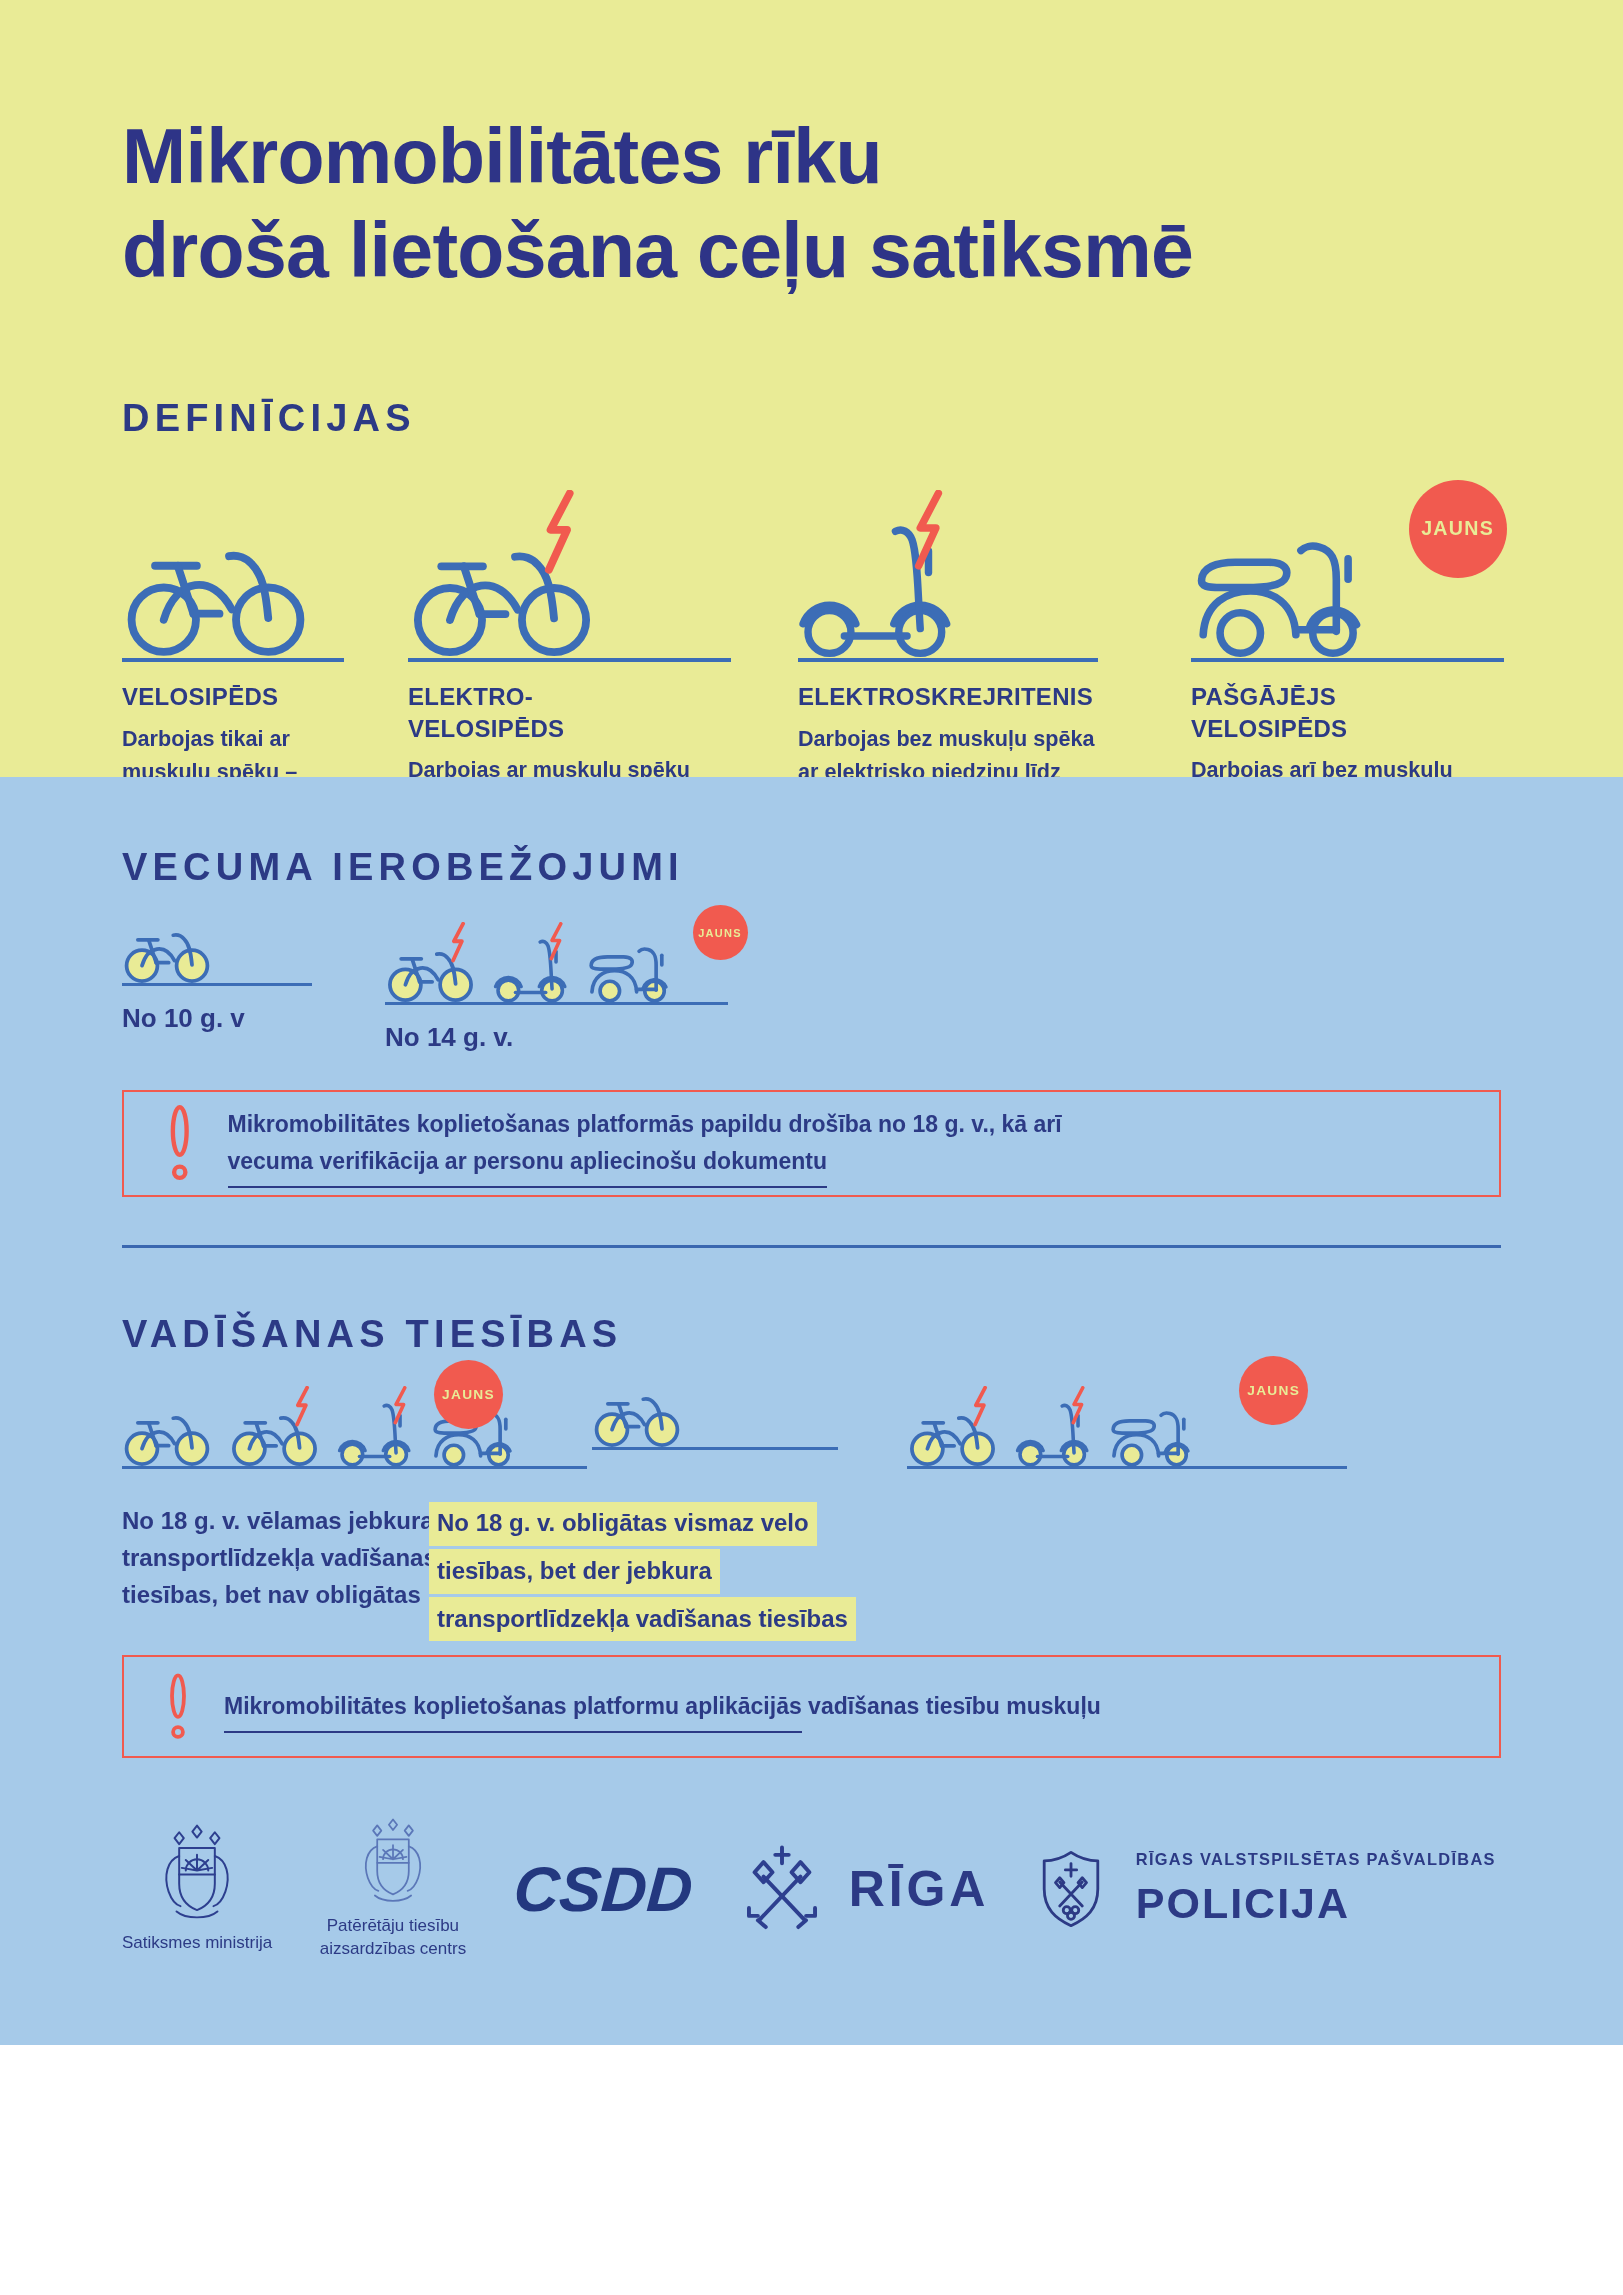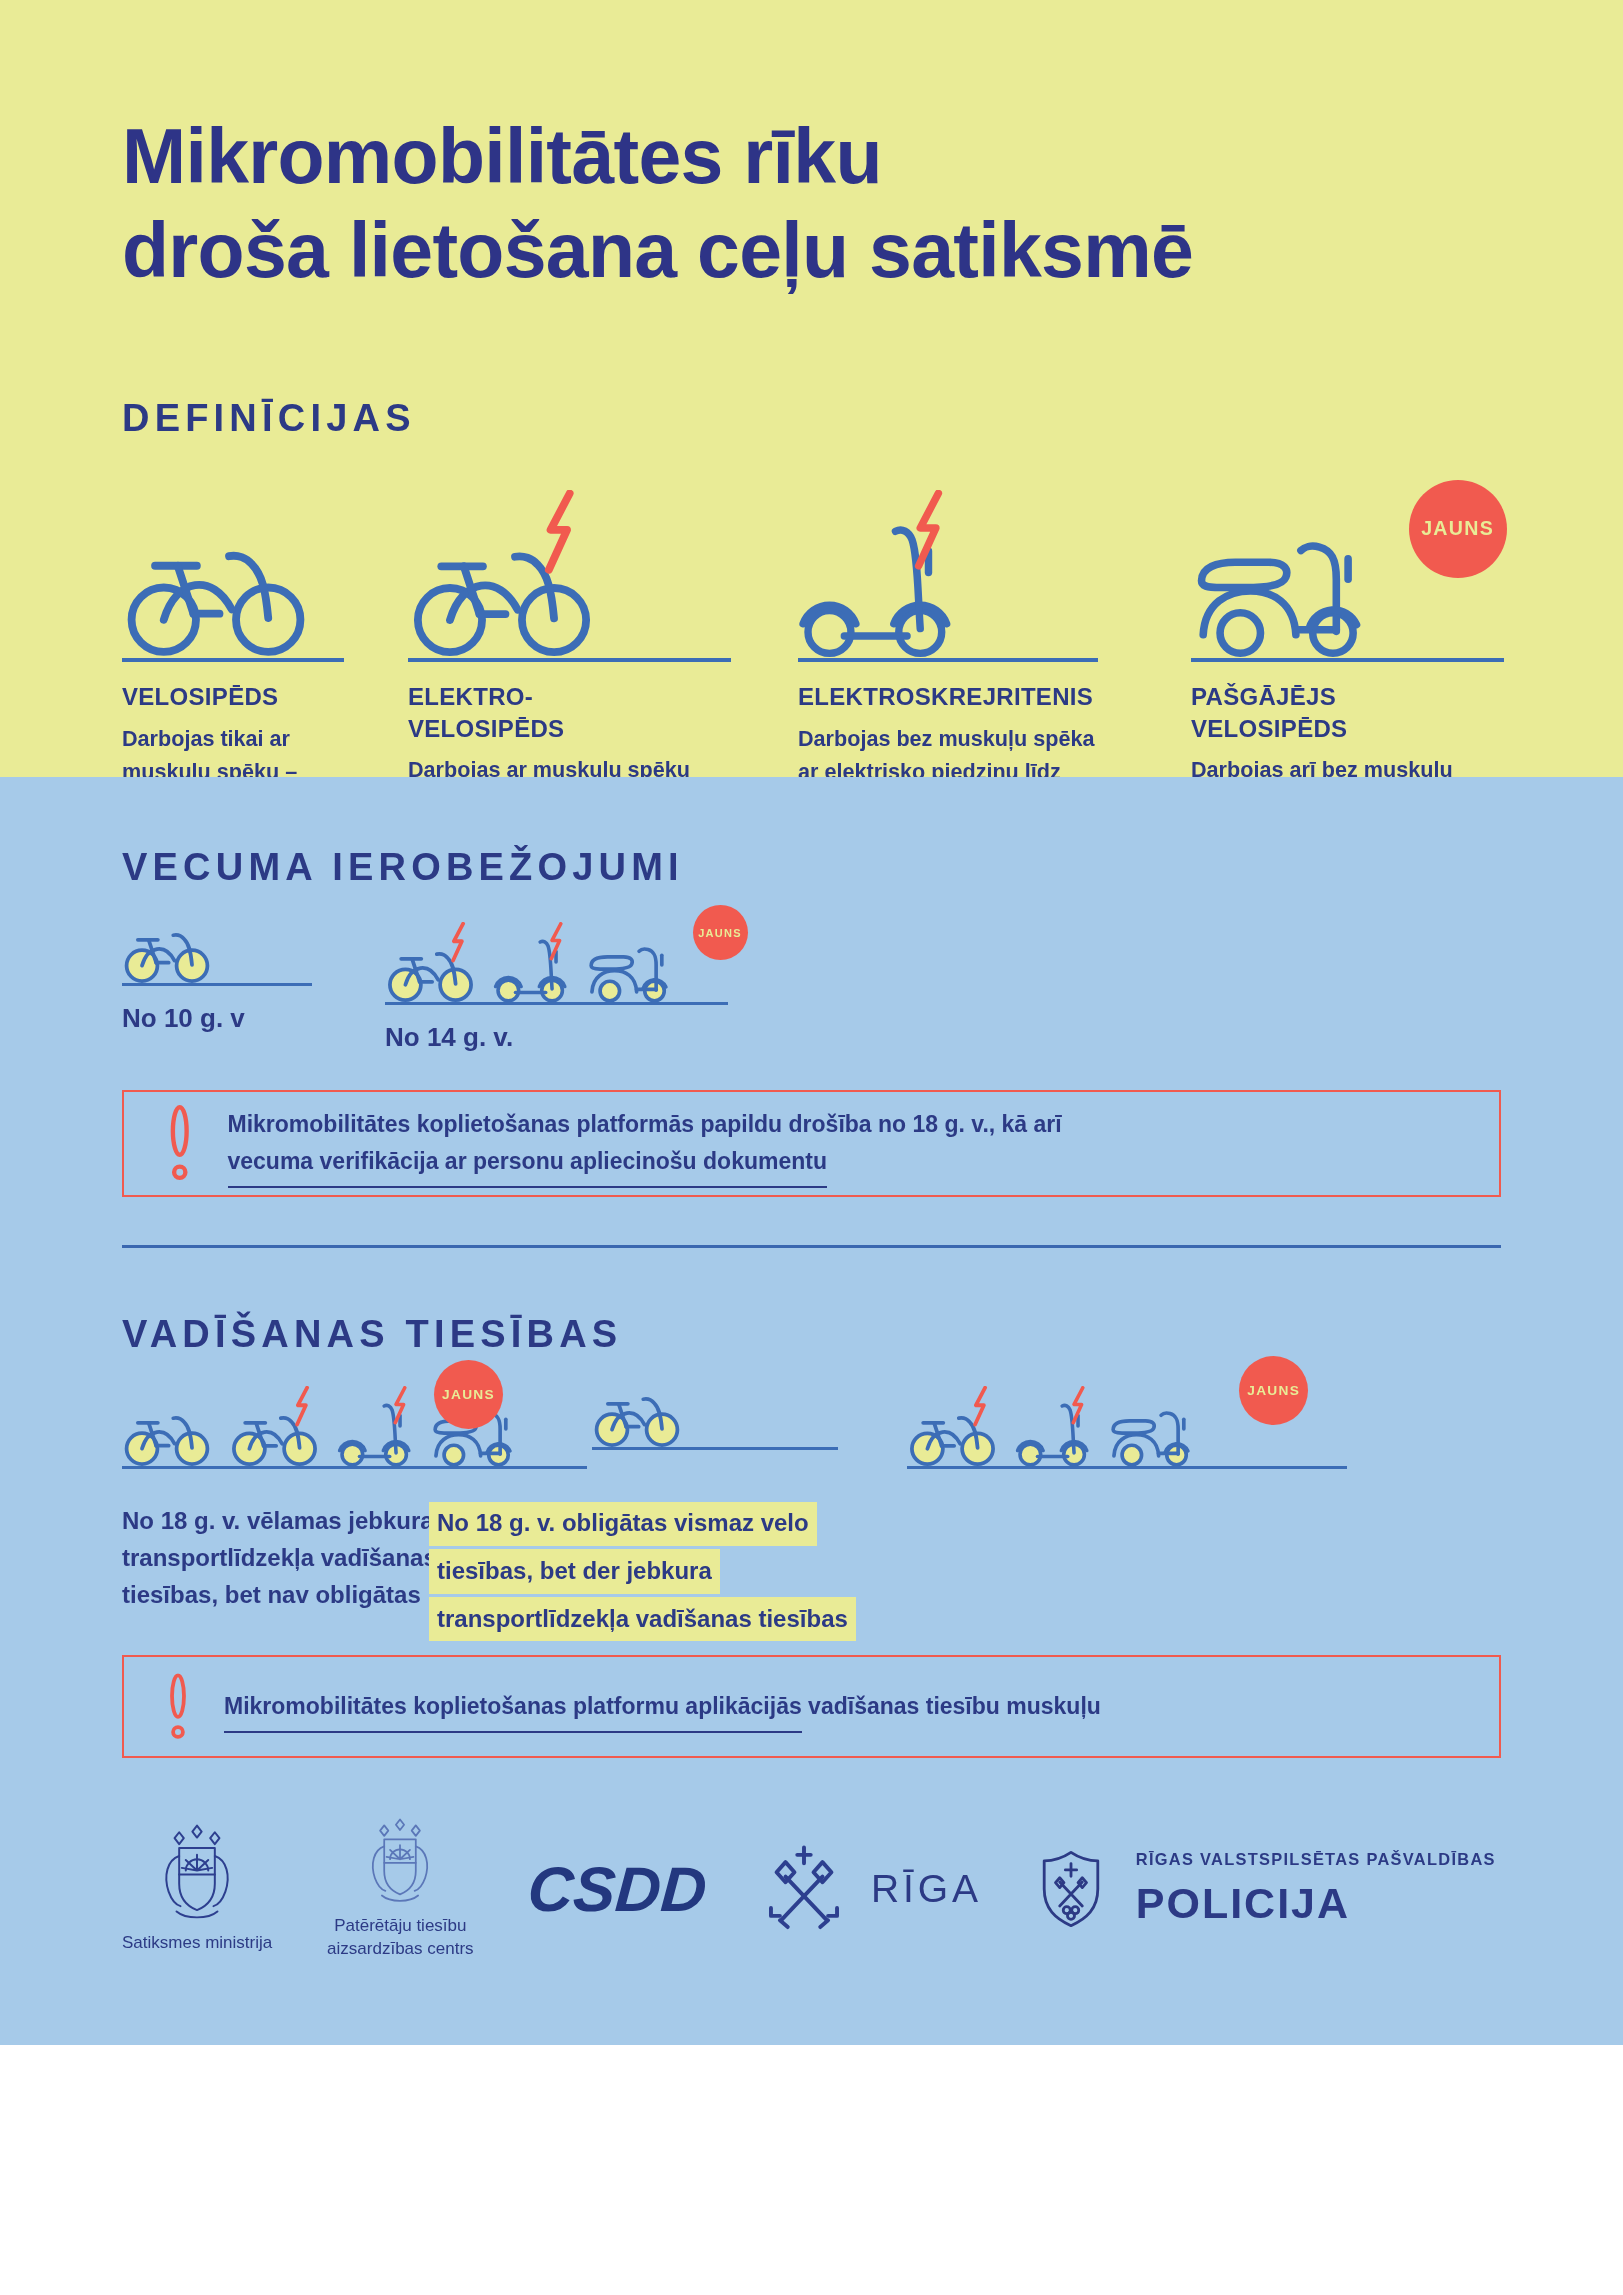--- a/index.html
+++ b/index.html
@@ -88,21 +88,21 @@
   
   .footer{display:flex;align-items:center;justify-content:space-between;margin-top:59px;padding-right:5.2px}
   .logo-col{display:flex;flex-direction:column;align-items:center}
   .crest{width:86px;height:99px;color:#2d3f8f}
   .crest.light{width:76px;height:88px;color:#5b77b8}
   .logo-label{font-size:17px;font-weight:400;margin-top:9.2px;text-align:center;line-height:1.35;color:var(--navy)}
   .csdd{font-size:63px;font-weight:700;font-style:italic;transform:skewX(-4deg);
         letter-spacing:0;color:var(--dark-navy)}
   .riga{display:flex;align-items:center;gap:25px}
   .keys{width:84px;height:90px;color:#2d3f8f}
-  .riga-text{font-size:39px;font-weight:400;letter-spacing:3.9px;color:var(--navy)}
+  .riga-text{font-size:50px;font-weight:700;letter-spacing:3.9px;color:var(--navy)}
   .police{display:flex;align-items:center;gap:31px}
   .pshield{width:68px;height:82px;color:var(--navy)}
   .police-top{font-size:16.4px;font-weight:700;letter-spacing:1.3px;color:var(--navy)}
   .police-name{font-size:43px;font-weight:700;letter-spacing:2px;margin-top:10px;color:var(--navy)}
 </style>
 </head>
 <body>
 
 <svg width="0" height="0" style="position:absolute" aria-hidden="true">
   <defs>

